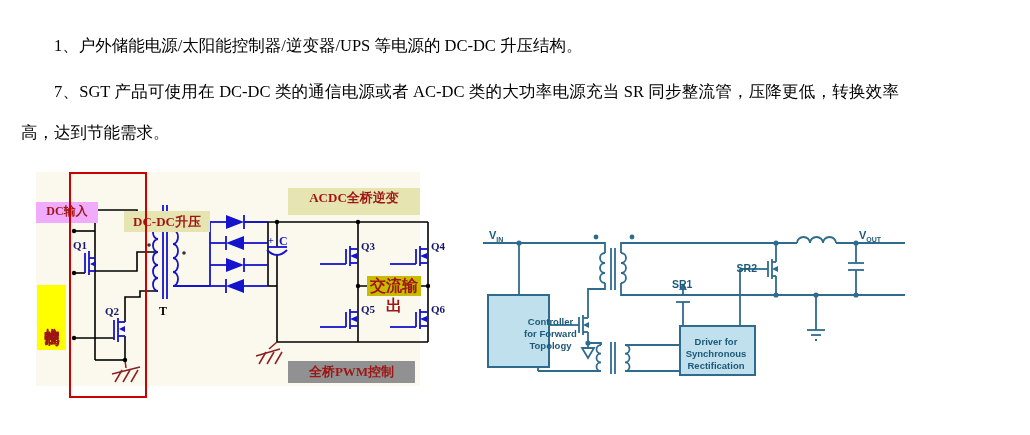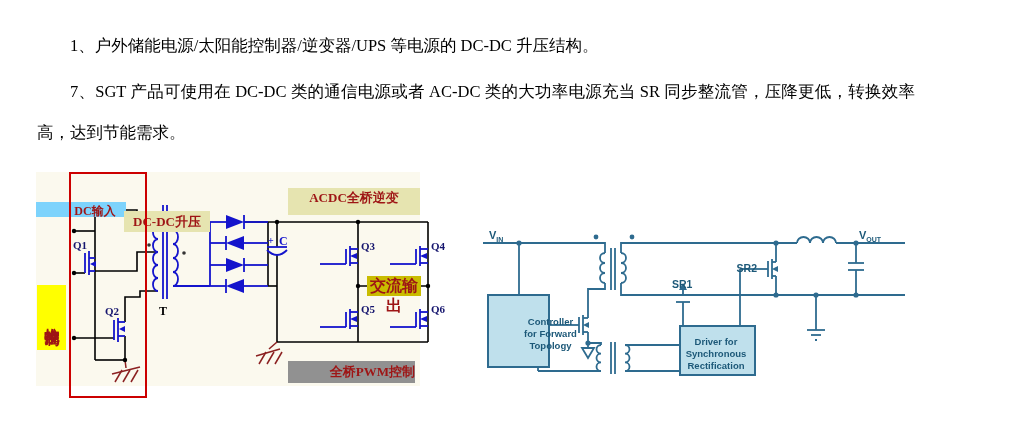--- a/index.html
+++ b/index.html
@@ -7,46 +7,46 @@
     width:1030px;height:435px;position:relative;overflow:hidden;
     background:#ffffff;
     font-family:"Liberation Serif","DejaVu Serif",serif;
   }
   
   .doc-text{
     position:absolute;left:21px;top:25px;width:992px;
     font-size:16.5px;line-height:41px;color:#000;
     text-align:justify;
   }
-  .doc-text p{margin:0 0 5px 16px;text-indent:2em;}
+  .doc-text p{margin:0 0 5px 0;text-indent:2em;}
   .doc-text p.wrap-narrow{max-width:878px;}
   
   .diagram-backdrop{
     position:absolute;left:36px;top:172px;width:384px;height:214px;
     background:#fbf9ee;z-index:0;
   }
   svg.circuit{position:absolute;z-index:1;}
   #left-svg{left:28px;top:168px;}
   #right-svg{left:475px;top:215px;}
   
   .chip{
     position:absolute;z-index:2;
     color:#9e1515;font-weight:bold;text-align:center;
     font-family:"Liberation Serif","DejaVu Serif",serif;
   }
-  .chip-dc-input{left:36px;top:202px;width:62px;height:15px;line-height:19px;font-size:12px;background:#7dd3fc;padding-left:28px;}
+  .chip-dc-input{left:36px;top:202px;width:62px;height:21px;line-height:19px;font-size:12px;background:#f0abfc;}
   .chip-dcdc{left:124px;top:185px;width:86px;height:21px;line-height:21px;font-size:13px;background:#e6e4b0;margin-top:26px;}
   .chip-acdc{left:288px;top:188px;width:132px;height:27px;line-height:20px;font-size:13px;background:#e6e4b0;}
   .chip-pushpull{
     left:37px;top:285px;width:29px;height:65px;background:#ffff00;
     font-size:15px;display:flex;align-items:center;justify-content:center;
     writing-mode:vertical-rl;text-orientation:upright;letter-spacing:1px;
   }
   .chip-acout{left:367px;top:276px;width:54px;height:20px;line-height:20px;font-size:16px;background:#c9bc00;}
-  .chip-pwm{left:288px;top:361px;width:127px;height:22px;line-height:22px;font-size:13px;background:#919191;text-align:right;}
+  .chip-pwm{left:288px;top:361px;width:127px;height:22px;line-height:22px;font-size:13px;background:#919191;}
   
   .red-frame{
     position:absolute;left:69px;top:172px;width:74px;height:222px;
     border:2px solid #cc0000;z-index:3;background:transparent;
   }
   
   .boxlabel{
     position:absolute;z-index:2;color:#1c5878;font-weight:bold;
     font-family:"Liberation Sans","DejaVu Sans",sans-serif;
     font-size:9.5px;line-height:12px;text-align:center;margin-left:32px;

